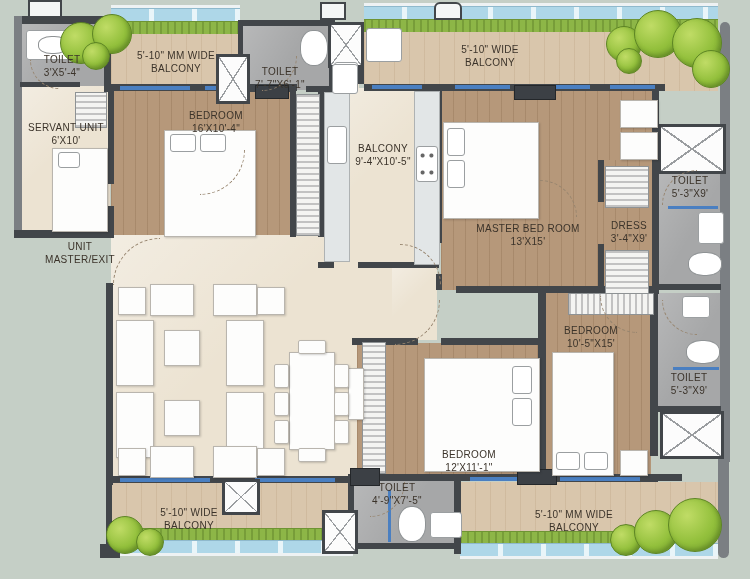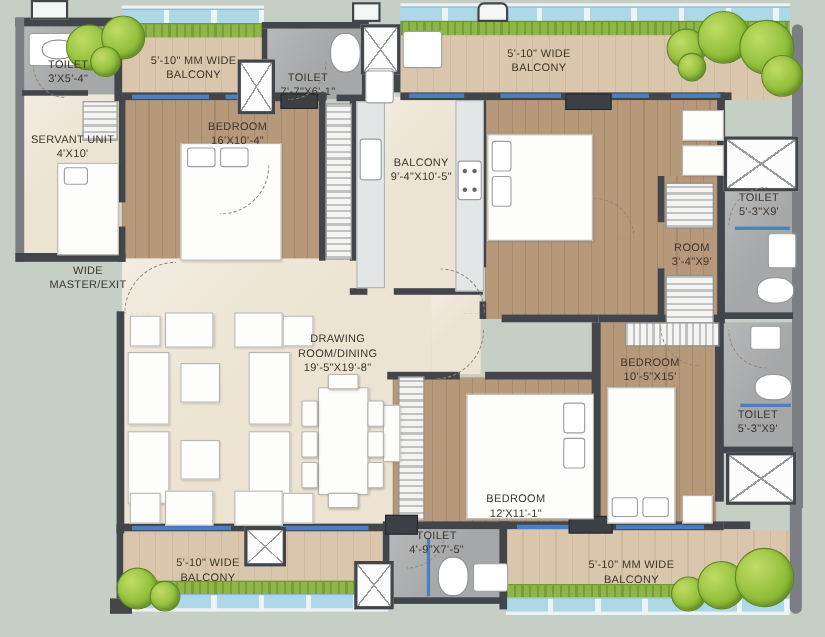--- a/index.html
+++ b/index.html
@@ -265,54 +265,53 @@
   <div class="lbl" style="left:62px;top:66px">
     <span>TOILET</span><br>
     <span>3'X5'-4"</span>
   </div>
   <div class="lbl" style="left:176px;top:62px">
     <span>5'-10" MM WIDE</span><br>
     <span>BALCONY</span>
   </div>
   <div class="lbl" style="left:66px;top:134px">
     <span>SERVANT UNIT</span><br>
-    <span>4'X10'</span>
+    <span>6'X10'</span>
   </div>
   <div class="lbl" style="left:216px;top:122px">
     <span>BEDROOM</span><br>
     <span>16'X10'-4"</span>
   </div>
   <div class="lbl" style="left:280px;top:78px">
     <span>TOILET</span><br>
     <span>7'-7"X6'-1"</span>
   </div>
   <div class="lbl" style="left:383px;top:155px">
     <span>BALCONY</span><br>
     <span>9'-4"X10'-5"</span>
   </div>
   <div class="lbl" style="left:490px;top:56px">
     <span>5'-10" WIDE</span><br>
     <span>BALCONY</span>
   </div>
+  <div class="lbl" style="left:528px;top:235px">
+    <span>MASTER BED ROOM</span><br>
+    <span>13'X15'</span>
+  </div>
   <div class="lbl" style="left:629px;top:232px">
-    <span>ROOM</span><br>
+    <span>DRESS</span><br>
     <span>3'-4"X9'</span>
   </div>
   <div class="lbl" style="left:690px;top:187px">
     <span>TOILET</span><br>
     <span>5'-3"X9'</span>
   </div>
   <div class="lbl" style="left:80px;top:253px">
-    <span>WIDE</span><br>
+    <span>UNIT</span><br>
     <span>MASTER/EXIT</span>
-  </div>
-  <div class="lbl" style="left:307px;top:322px">
-    <span>DRAWING</span><br>
-    <span>ROOM/DINING</span><br>
-    <span>19'-5"X19'-8"</span>
   </div>
   <div class="lbl" style="left:591px;top:337px">
     <span>BEDROOM</span><br>
     <span>10'-5"X15'</span>
   </div>
   <div class="lbl" style="left:689px;top:384px">
     <span>TOILET</span><br>
     <span>5'-3"X9'</span>
   </div>
   <div class="lbl" style="left:469px;top:461px">

